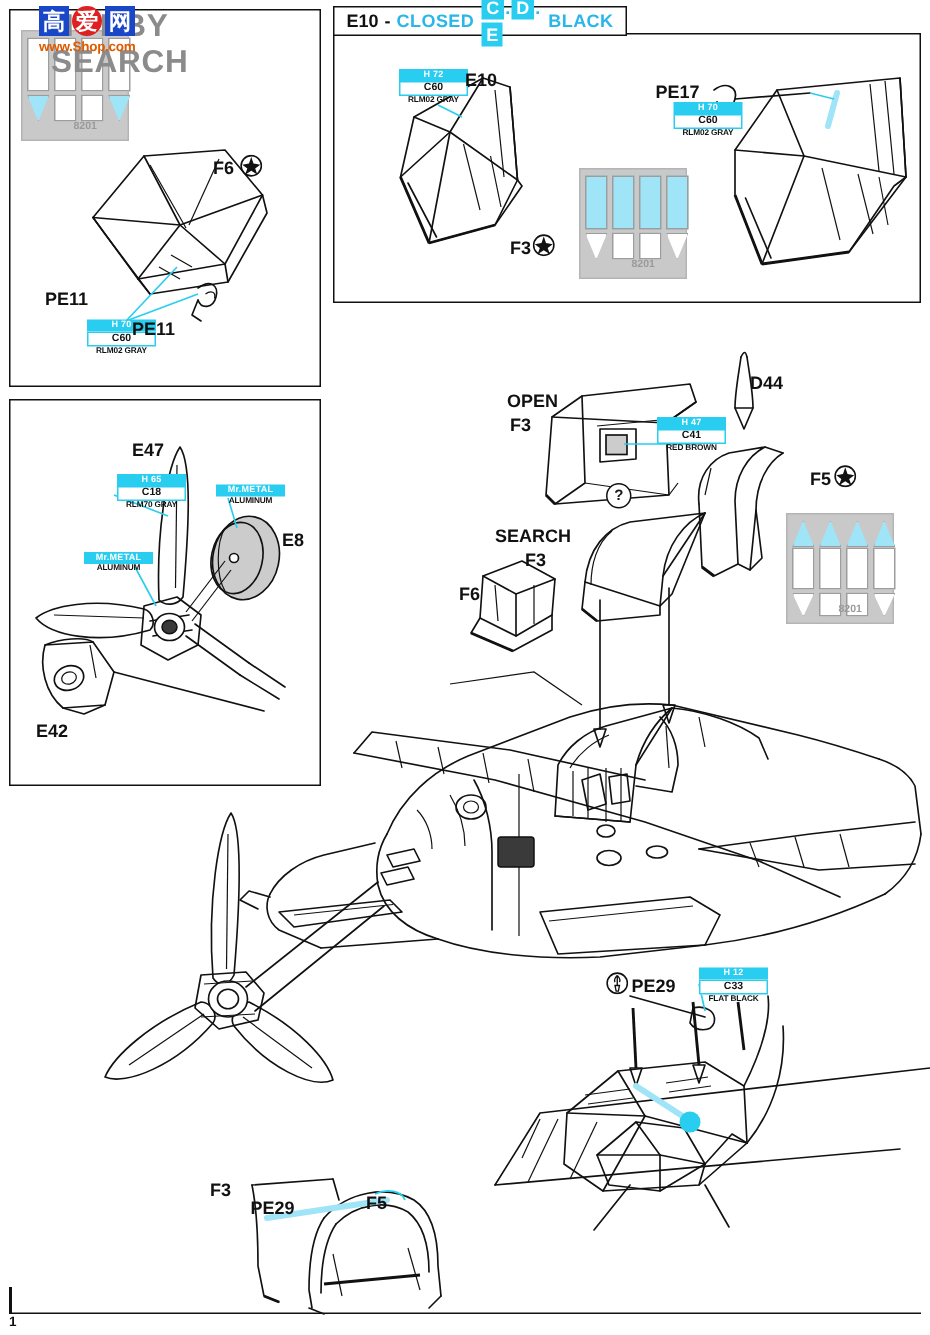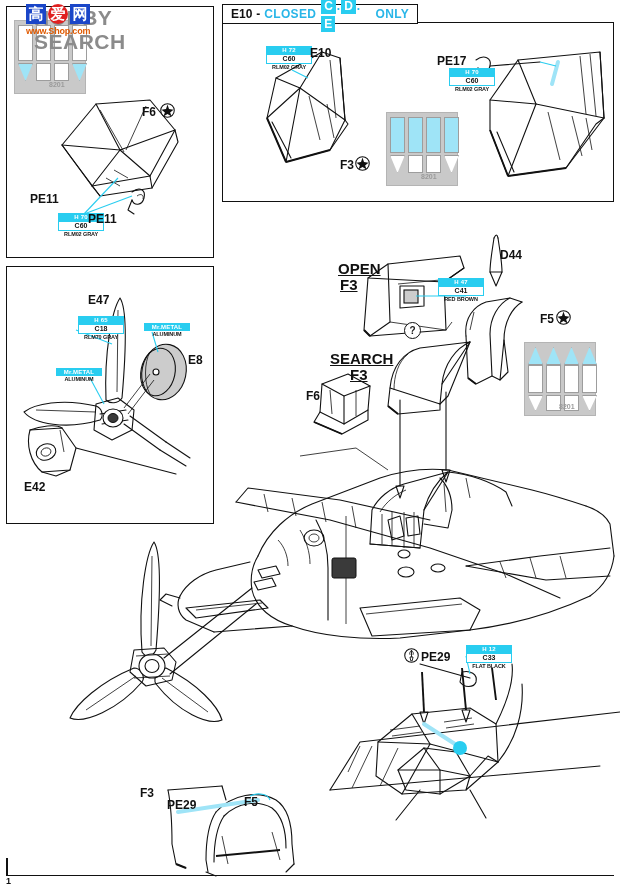--- a/index.html
+++ b/index.html
@@ -34,21 +34,21 @@
   
   .paint{position:absolute;width:46px;text-align:center;line-height:1.05;}
   .paint .p1{background:#29cdf0;color:#fff;font-size:6px;font-weight:bold;
              letter-spacing:.2px;padding:1px 0;}
   .paint .p2{border:1px solid #29cdf0;color:#111;font-size:7px;font-weight:bold;
              padding:0;background:#fff;}
   .paint .p3{font-size:5.5px;font-weight:bold;color:#111;letter-spacing:-.1px;padding-top:1px;}
 
   
   .plabel{position:absolute;font-size:12px;font-weight:bold;color:#111;white-space:nowrap;}
-  .plabel.big{font-size:15px;text-decoration:underline;}
+  .plabel.big{font-size:12px;}
 
   
   .star{position:absolute;width:15px;height:15px;}
 
   
   .circ{position:absolute;width:15px;height:15px;border:1.4px solid #111;border-radius:50%;
         display:flex;align-items:center;justify-content:center;font-size:10px;font-weight:bold;
         background:#fff;}
 
   
@@ -408,21 +408,21 @@
     <span class="wm-url">www.Shop.com</span>
   </div>
 
   <div class="banner" style="left:222px;top:4px;width:196px;height:20px;">
     <span class="code">E10</span>
     <span class="code">-</span>
     <span class="mk">CLOSED</span>
     <span>
       <span class="mkchip">C</span><span class="mkdot">.</span><span class="mkchip">D</span><span class="mkdot">.</span><span class="mkchip">E</span>
     </span>
-    <span class="mk">ONLY</span>
+    <span class="mk">BLACK</span>
   </div>
 
   <div class="masksheet" style="left:14px;top:20px;width:70px;height:72px;">
     <div style="position:absolute;left:3px;top:4px;display:flex;gap:3px;">
       <div class="mcell" style="width:13px;height:34px;"></div>
       <div class="mcell" style="width:13px;height:34px;"></div>
       <div class="mcell" style="width:13px;height:34px;"></div>
       <div class="mcell" style="width:13px;height:34px;"></div>
     </div>
     <div style="position:absolute;left:3px;top:42px;display:flex;gap:3px;align-items:flex-start;">

